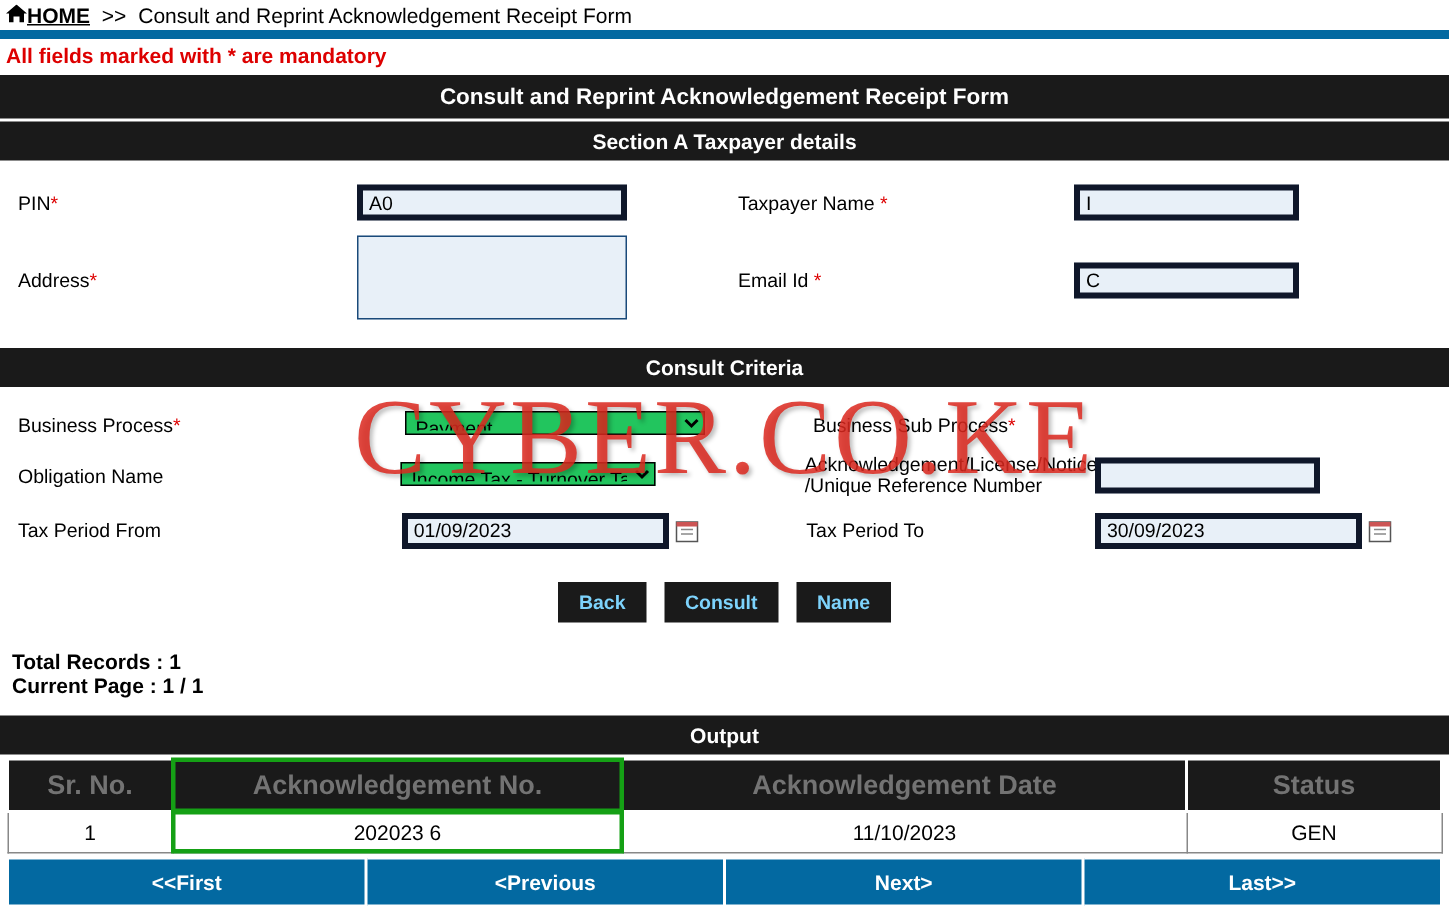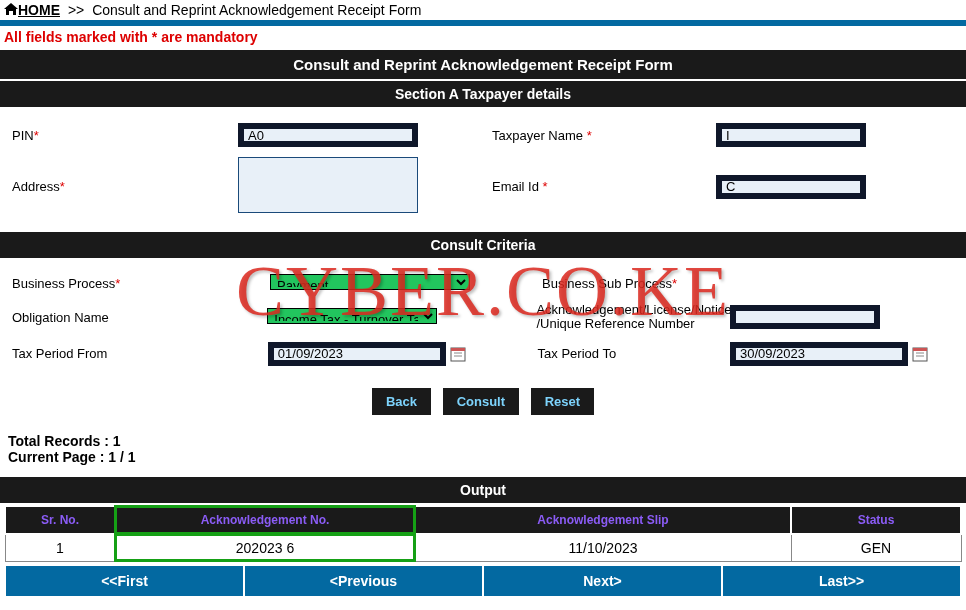--- a/index.html
+++ b/index.html
@@ -11,32 +11,32 @@
 .mandatory-note .star { color: #d00; }
 .section-header { background: #1a1a1a; color: #fff; text-align: center; font-weight: bold; padding: 6px 0; font-size: 15px; margin: 2px 0; }
 .section-sub { background: #1a1a1a; color: #fff; text-align: center; font-weight: bold; padding: 5px 0; font-size: 14px; margin: 2px 0; }
 .form-area { padding: 4px 8px; }
 .form-row { display: flex; align-items: center; margin: 10px 0; }
 .form-row .cell-label { width: 230px; padding-left: 4px; }
 .form-row .cell-input { width: 250px; }
 .form-row .cell-label2 { width: 228px; padding-left: 4px; }
 .form-row .cell-input2 { width: 230px; }
 .req { color: #d00; }
-input[type=text] { border: 6px solid #0f172a; background: #e8f0f8; padding: 3px 4px; font-size: 13px; height: 24px; }
+input[type=text] { border: 4px solid #0f172a; background: #e8f0f8; padding: 3px 4px; font-size: 13px; height: 24px; }
 input.w-a0 { width: 180px; }
 textarea { border: 1px solid #1a4a7a; background: #e8f0f8; width: 180px; height: 56px; resize: none; font-size: 13px; padding: 3px; }
 select { border: 1px solid #000; background: #22c55e; padding: 2px; font-size: 13px; height: 16px; width: 200px; }
 .date-wrap { display: inline-flex; align-items: center; }
 input.date-input { width: 178px; padding-right: 6px; }
 .cal-icon { width: 16px; height: 16px; margin-left: 4px; display: inline-block; }
 .btn-row { text-align: center; padding: 8px 0; }
 .btn { background: #1a1a1a; color: #7dd3fc; border: none; padding: 6px 14px; font-size: 13px; font-weight: bold; margin: 0 4px; cursor: pointer; }
 .summary { display: flex; justify-content: space-between; padding: 10px 8px; font-weight: bold; font-size: 14px; flex-direction: column; }
 .output-table { width: calc(100% - 8px); margin: 2px 4px; border-collapse: collapse; }
-.output-table th { background: #1a1a1a; color: #8b5cf6; font-weight: bold; padding: 6px; border: 2px solid #fff; font-size: 12px; }
+.output-table th { background: #1a1a1a; color: #737373; font-weight: bold; padding: 6px; border: 2px solid #fff; font-size: 18px; }
 .output-table td { text-align: center; padding: 5px; border: 1px solid #888; background: #fff; font-size: 14px; }
 .output-table .highlight { outline: 3px solid #15a015; outline-offset: -2px; }
 .pager { width: calc(100% - 8px); margin: 0 4px 4px 4px; border-collapse: collapse; }
 .pager td { background: #0369a1; color: #fff; font-weight: bold; text-align: center; padding: 7px; border: 2px solid #fff; cursor: pointer; font-size: 14px; width: 25%; }
 .watermark { position: absolute; top: 250px; left: 0; width: 100%; text-align: center; font-size: 72px; font-weight: normal; color: rgba(220,40,30,0.85); letter-spacing: 2px; pointer-events: none; z-index: 5; text-shadow: 2px 2px 3px rgba(0,0,0,0.25); font-family: 'Times New Roman', serif; }
 .home-icon { display: inline-block; }
 </style>
 </head>
 <body>
 
@@ -110,36 +110,36 @@
               <line x1="4" y1="10" x2="12" y2="10" stroke="#888"></line>
             </svg></span>
       </span>
     </div>
   </div>
 </div>
 
 <div class="btn-row">
   <button class="btn">Back</button>
   <button class="btn">Consult</button>
-  <button class="btn">Reset</button>
+  <button class="btn">Name</button>
 </div>
 
 <div class="summary">
   <div><span>Total Records : </span><span>1</span></div>
   <div><span>Current Page : </span><span>1 / 1</span></div>
 </div>
 
 <div class="section-sub">Output</div>
 
 <table class="output-table">
   <tbody>
       <tr>
     <th style="width:110px">Sr. No.</th>
     <th style="width:300px" class="highlight">Acknowledgement No.</th>
-    <th>Acknowledgement Slip</th>
+    <th>Acknowledgement Date</th>
     <th style="width:170px">Status</th>
   </tr>
   <tr>
     <td>1</td>
     <td class="highlight">202023             6</td>
     <td>11/10/2023</td>
     <td>GEN</td>
   </tr>
 </tbody>
   </table>

